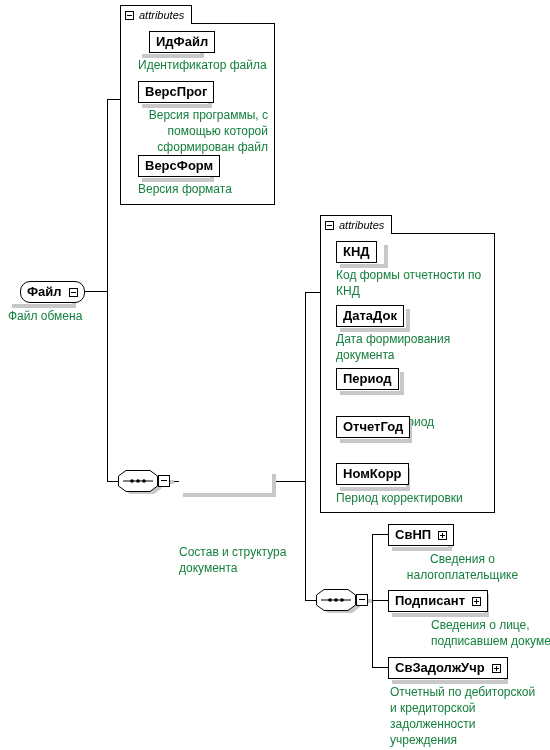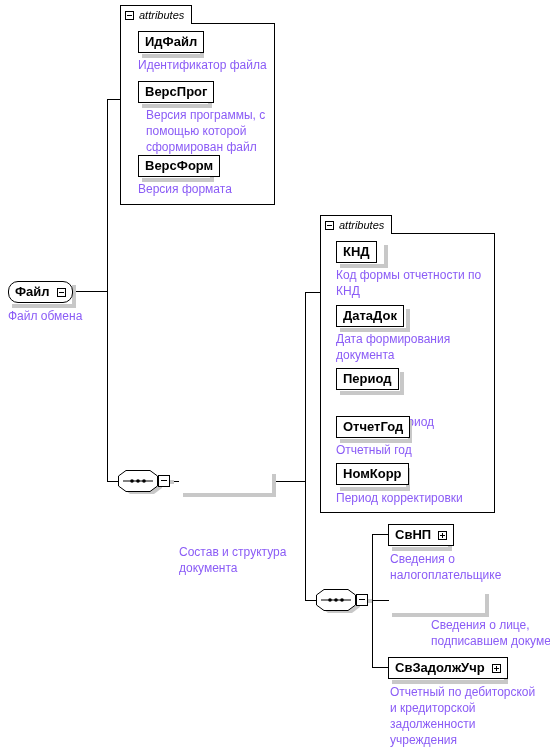--- a/index.html
+++ b/index.html
@@ -139,21 +139,21 @@
   .seq-shadow {
     position: absolute;
     background: #c8c8c8;
     z-index: 1;
   }
 
   
   .doc {
     position: absolute;
     font-size: 12px;
-    color: #8b5cf6;
+    color: #15803d;
     line-height: 16px;
     font-family: "Liberation Sans", sans-serif;
     white-space: pre-line;
   }
 </style>
 </head>
 <body>
 
 <div id="canvas">
 
@@ -173,48 +173,48 @@
 
   <div class="hline" style="left:305px; top:600px; width:11px;"></div>
 
   <div class="hline" style="left:367px; top:600px; width:22px;"></div>
   <div class="vline" style="left:372px; top:534px; height:133px;"></div>
   <div class="hline" style="left:372px; top:534px; width:17px;"></div>
   <div class="hline" style="left:372px; top:667px; width:17px;"></div>
 
   <div class="node-shadow" style="left:12px; top:304px; width:64px; height:4px;"></div>
   <div class="node-shadow" style="left:72px; top:285px; width:4px; height:21px;"></div>
-  <div class="node" style="left:8px; top:281px;border-radius:10px;">
+  <div class="node" style="left:20px; top:281px;border-radius:10px;">
     <span class="nlabel">Файл</span>
     <span class="toggle"></span>
   </div>
   <div class="doc" style="left:8px; top:308px; width:120px;">Файл обмена</div>
 
   <div class="attrbox" style="left:120px; top:5px;">
     <div class="attrbox-tab" style="left:0; top:0; width:72px;">
       <span class="toggle tab-toggle"></span>
       <span class="attrbox-label">attributes</span>
     </div>
     <div class="attrbox-body" style="left:0; top:18px; width:155px; height:182px;"></div>
     <div class="attrbox-tab-cover" style="left:1px; top:17px; width:70px;"></div>
   </div>
 
   <div class="node-shadow" style="left:142px; top:54px; width:62px; height:4px;"></div>
   <div class="node-shadow" style="left:200px; top:35px; width:4px; height:21px;"></div>
-  <div class="node" style="left:138px; top:31px;">
+  <div class="node" style="left:149px; top:31px;">
     <span class="nlabel">ИдФайл</span>
   </div>
   <div class="doc" style="left:138px; top:57px; width:135px;">Идентификатор файла</div>
 
   <div class="node-shadow" style="left:142px; top:104px; width:70px; height:4px;"></div>
   <div class="node-shadow" style="left:208px; top:85px; width:4px; height:21px;"></div>
   <div class="node" style="left:138px; top:81px;">
     <span class="nlabel">ВерсПрог</span>
   </div>
-  <div class="doc" style="left:146px; top:107px; width:130px;">Версия программы, с
+  <div class="doc" style="left:138px; top:107px; width:130px;text-align:right;">Версия программы, с
 помощью которой
 сформирован файл</div>
 
   <div class="node-shadow" style="left:142px; top:178px; width:72px; height:4px;"></div>
   <div class="node-shadow" style="left:210px; top:159px; width:4px; height:21px;"></div>
   <div class="node" style="left:138px; top:155px;">
     <span class="nlabel">ВерсФорм</span>
   </div>
   <div class="doc" style="left:138px; top:181px; width:130px;">Версия формата</div>
 
@@ -268,21 +268,20 @@
   <div class="node" style="left:336px; top:368px;">
     <span class="nlabel">Период</span>
   </div>
   <div class="doc" style="left:336px; top:394px; width:150px;margin-top:20px;">Отчетный период</div>
 
   <div class="node-shadow" style="left:340px; top:439px; width:72px; height:4px;"></div>
   <div class="node-shadow" style="left:408px; top:420px; width:4px; height:21px;"></div>
   <div class="node" style="left:336px; top:416px;">
     <span class="nlabel">ОтчетГод</span>
   </div>
-  <div class="doc" style="left:336px; top:442px; width:150px;">Отчетный год</div>
 
   <div class="node-shadow" style="left:340px; top:487px; width:70px; height:4px;"></div>
   <div class="node-shadow" style="left:406px; top:468px; width:4px; height:21px;"></div>
   <div class="node" style="left:336px; top:452px;margin-top:11px;">
     <span class="nlabel">НомКорр</span>
   </div>
   <div class="doc" style="left:336px; top:490px; width:155px;">Период корректировки</div>
 
   <div class="seq-shadow" style="left:320px; top:593px; width:40px; height:20px; clip-path:polygon(8px 0,32px 0,40px 6px,40px 14px,32px 20px,8px 20px,0 14px,0 6px);"></div>
   <div class="seq-wrap" style="left:316px; top:589px;">
@@ -298,25 +297,29 @@
   <div style="position:absolute; left:356px; top:594px; width:12px; height:12px; box-sizing:border-box; border:1px solid #000000; background:#ffffff; z-index:2;">
     <div style="position:absolute; left:2px; top:4px; width:6px; height:1px; background:#000000;"></div>
   </div>
 
   <div class="node-shadow" style="left:392px; top:547px; width:60px; height:4px;"></div>
   <div class="node-shadow" style="left:448px; top:528px; width:4px; height:21px;"></div>
   <div class="node" style="left:388px; top:524px;">
     <span class="nlabel">СвНП</span>
     <span class="toggle plus"></span>
   </div>
-  <div class="doc" style="left:390px; top:551px; width:145px;">Сведения о
+  <div class="doc" style="left:390px; top:551px; width:145px;text-align:center;">Сведения о
 налогоплательщике</div>
 
   <div class="node-shadow" style="left:392px; top:613px; width:97px; height:4px;"></div>
   <div class="node-shadow" style="left:485px; top:594px; width:4px; height:21px;"></div>
+  <div class="node" style="left:388px; top:590px;">
+    <span class="nlabel">Подписант</span>
+    <span class="toggle plus"></span>
+  </div>
   <div class="doc" style="left:390px; top:617px; width:150px;margin-left:41px;">Сведения о лице,
 подписавшем документ</div>
 
   <div class="node-shadow" style="left:392px; top:680px; width:116px; height:4px;"></div>
   <div class="node-shadow" style="left:504px; top:661px; width:4px; height:21px;"></div>
   <div class="node" style="left:388px; top:657px;">
     <span class="nlabel">СвЗадолжУчр</span>
     <span class="toggle plus"></span>
   </div>
   <div class="doc" style="left:390px; top:684px; width:150px;">Отчетный по дебиторской

